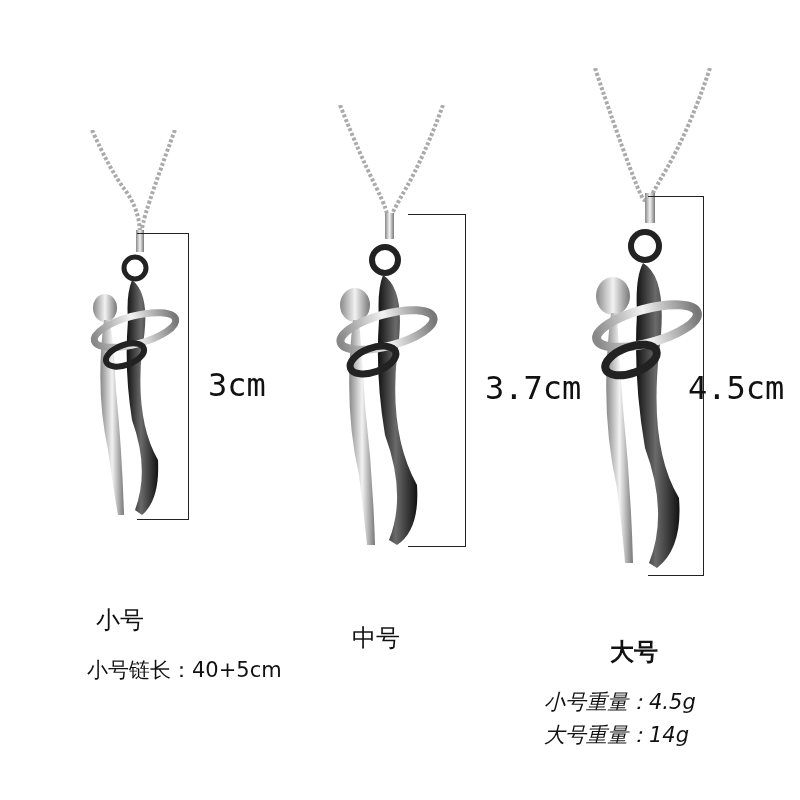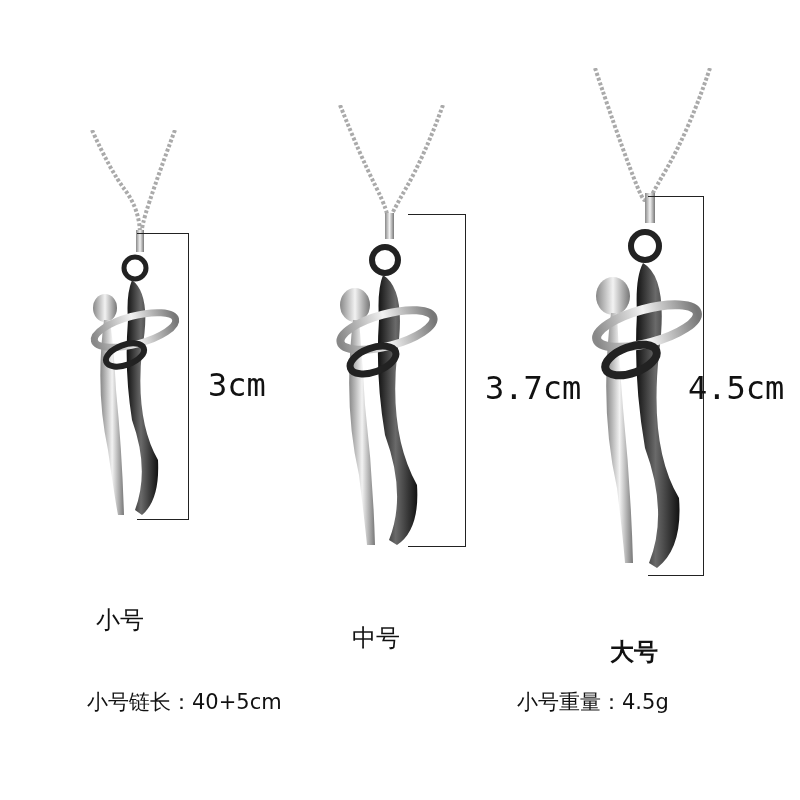--- a/index.html
+++ b/index.html
@@ -64,19 +64,20 @@
   <ellipse cx="38" cy="228" rx="17" ry="19" fill="url(#silv)"></ellipse>
   <path d="M36 245 Q24 340 42 420 Q48 470 50 495 L58 495 Q56 420 48 340 Q44 290 42 245 Z" fill="url(#silv)"></path>
   <path d="M68 195 Q94 210 84 285 Q74 380 104 430 Q108 480 82 500 L74 495 Q94 445 70 380 Q58 310 62 245 Q60 210 68 195 Z" fill="url(#blk)"></path>
   <ellipse cx="72" cy="258" rx="52" ry="17" transform="rotate(-15 72 258)" fill="none" stroke="url(#silv)" stroke-width="9"></ellipse>
   <ellipse cx="56" cy="292" rx="27" ry="13" transform="rotate(-20 56 292)" fill="none" stroke="#222" stroke-width="8"></ellipse>
 </svg>
 <div class="bracket" style="left:648px;top:196px;width:55px;height:378px;"></div>
 <div class="dim-label" style="left:688px;top:369px;">4.5cm</div>
 <div class="size-label" style="left:610px;top:636px;font-weight:bold;">大号</div>
 
-<div class="spec" style="left:87px;top:686px;text-align:center;">
+<div class="spec" style="left:87px;top:654px;text-align:center;">
   <div class="row"><span>小号链长：</span><span>40+5cm</span></div>
 </div>
 
-<div class="spec" style="left:517px;top:686px;">
+<div class="spec" style="left:544px;top:686px;font-style:italic;">
   <div class="row"><span>小号重量：</span><span>4.5g</span></div>
+  <div class="row"><span>大号重量：</span><span>14g</span></div>
 </div>
 
 </body></html>

